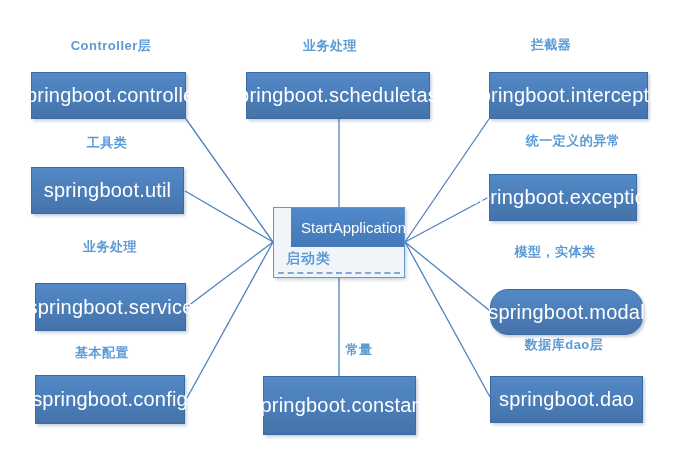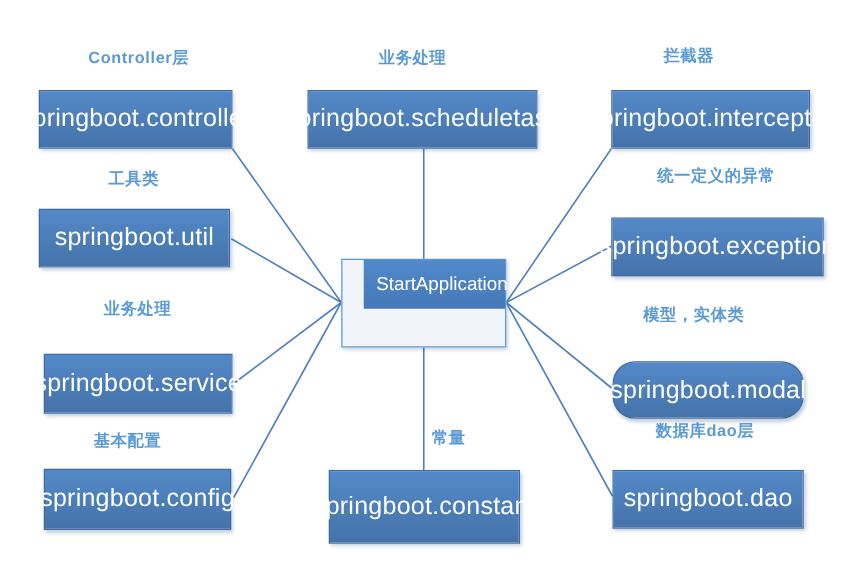--- a/index.html
+++ b/index.html
@@ -30,21 +30,21 @@
   .lbl-service{left:40px;top:238px;width:140px;}
   .lbl-modal{left:475px;top:243px;width:160px;}
   .lbl-config{left:32px;top:344px;width:140px;}
   .lbl-constant{left:289px;top:341px;width:140px;}
   .lbl-dao{left:484px;top:336px;width:160px;}
   
   .box-controller{left:31px;top:72px;width:155px;height:47px;}
   .box-scheduletask{left:246px;top:72px;width:184px;height:47px;}
   .box-intercepter{left:489px;top:72px;width:159px;height:47px;}
   .box-util{left:31px;top:167px;width:153px;height:47px;}
-  .box-exception{left:489px;top:174px;width:170px;height:47px;}
+  .box-exception{left:489px;top:174px;width:148px;height:47px;}
   .box-service{left:35px;top:283px;width:151px;height:48px;}
   .box-modal{left:490px;top:289px;width:153px;height:46px;border-radius:18px;}
   .box-config{left:35px;top:375px;width:150px;height:49px;}
   .box-constant{left:263px;top:376px;width:153px;height:59px;}
   .box-dao{left:490px;top:376px;width:153px;height:47px;}
   
   .center{
     position:absolute;left:273px;top:207px;width:132px;height:71px;
     border:1px solid #5b9bd5;background:#f1f5fa;
     box-shadow:1.5px 2px 3px rgba(60,90,130,.25);
@@ -106,13 +106,17 @@
 <div class="box box-config">springboot.config</div>
 
 <div class="lbl lbl-constant">常量</div>
 <div class="box box-constant">springboot.constant</div>
 
 <div class="lbl lbl-dao">数据库dao层</div>
 <div class="box box-dao">springboot.dao</div>
 
 <div class="center">
   <div class="center-header">StartApplication</div>
+  <div class="center-body">
+    <div class="center-sub">启动类</div>
+    <div class="center-dash"></div>
+  </div>
 </div>
 
 </body></html>

